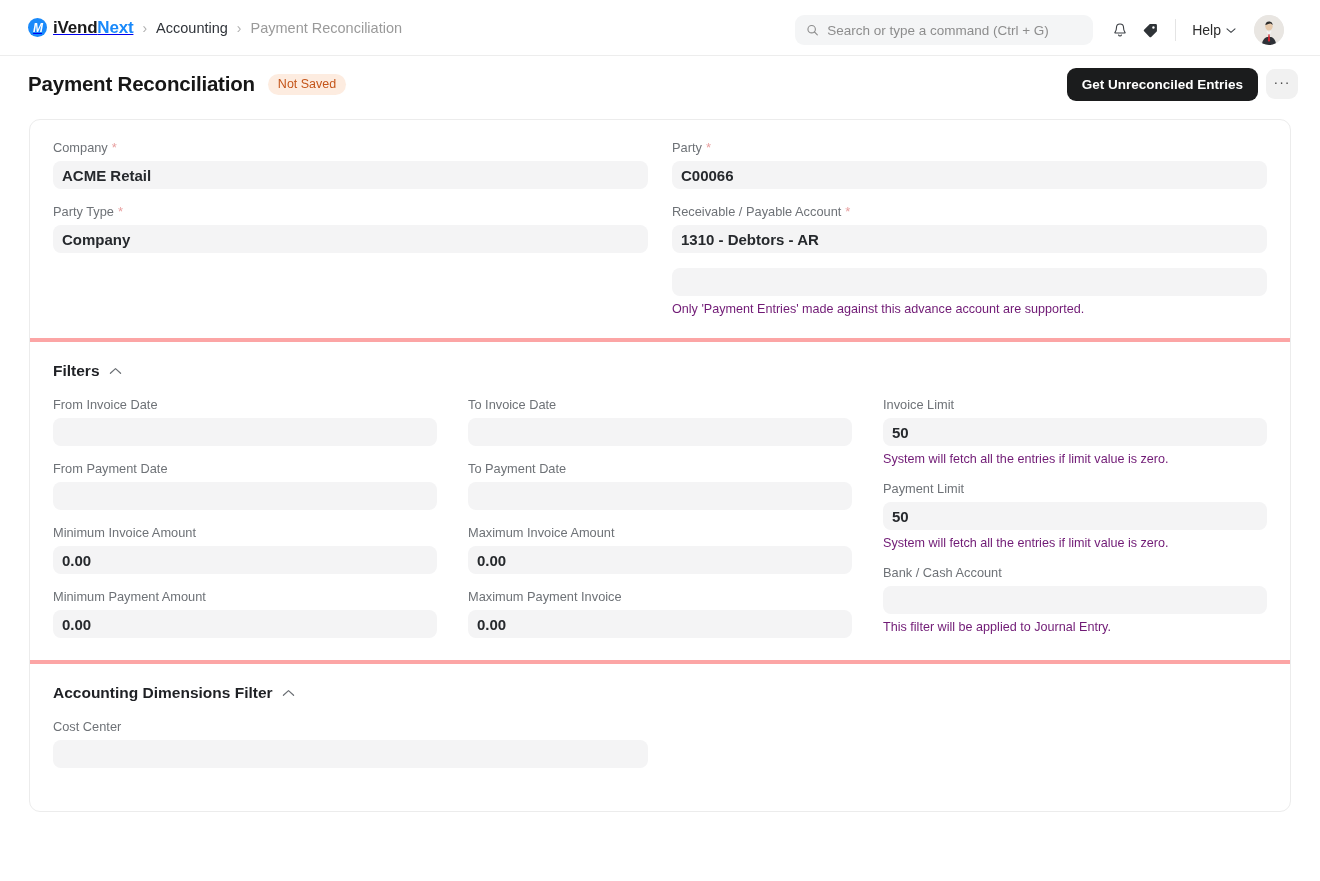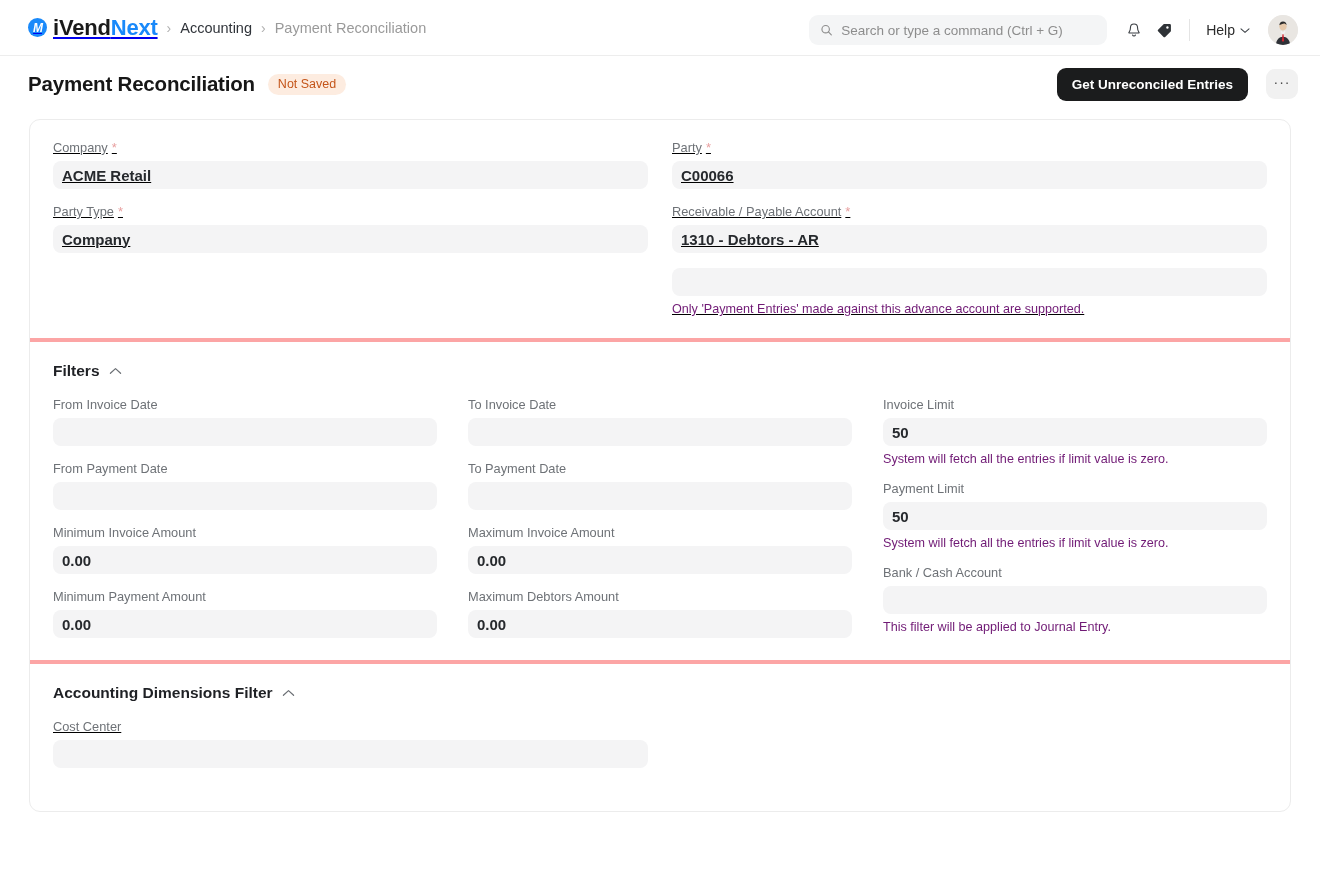--- a/index.html
+++ b/index.html
@@ -24,32 +24,32 @@
   .brand { display: flex; align-items: center; gap: 6px; }
   .brand-logo {
     width: 19px; height: 19px; border-radius: 50%;
     background: #1989fa; position: relative; flex: none;
     display: flex; align-items: center; justify-content: center;
   }
   .brand-logo span {
     color: #fff; font-size: 12px; font-weight: bold;
     font-style: italic; line-height: 1; letter-spacing: -1px;
   }
-  .brand-text { font-size: 22px; font-weight: bold; letter-spacing: -0.2px; }
+  .brand-text { font-size: 17px; font-weight: bold; letter-spacing: -0.2px; }
   .brand-text .a { color: #1a1a1a; }
   .brand-text .b { color: #1989fa; }
 
   .crumb-sep { color: #b0b0b0; font-size: 14px; margin: 0 9px; user-select: none; }
   .crumb {
     font-size: 14.5px; color: #30343a; text-decoration: none;
   }
   .crumb.muted { color: #9a9a9a; }
 
   .nav-right {
-    position: absolute; right: 22px; top: 0; height: 60px;
+    position: absolute; right: 36px; top: 0; height: 60px;
     display: flex; align-items: center; gap: 0;
   }
   .search-box {
     width: 298px; height: 30px; background: #f4f5f6; border-radius: 9px;
     display: flex; align-items: center; padding: 0 11px; gap: 8px;
     border: none;
   }
   .search-box input {
     border: none; outline: none; background: transparent; width: 100%;
     font-family: "Liberation Sans", sans-serif; font-size: 13.5px; color: #5c5c5c;
@@ -74,21 +74,21 @@
     height: 56px; display: flex; align-items: center;
     padding: 0 22px 0 28px; position: relative; background: #fff;
   }
   .page-title {
     font-size: 20.5px; font-weight: bold; color: #171717; letter-spacing: -0.2px;
   }
   .badge {
     margin-left: 13px; font-size: 12.5px; padding: 3px 10px 4px;
     border-radius: 11px; background: #fdece0; color: #c4551a;
   }
-  .head-right { position: absolute; right: 22px; display: flex; align-items: center; gap: 18px; }
+  .head-right { position: absolute; right: 22px; display: flex; align-items: center; gap: 8px; }
   .btn-primary {
     background: #1b1c1d; color: #fff; font-size: 13.5px; font-weight: bold;
     border: none; border-radius: 9px; padding: 9px 15px; cursor: pointer;
     font-family: "Liberation Sans", sans-serif;
   }
   .btn-ghost {
     background: #f1f1f1; border: none; border-radius: 9px;
     width: 32px; height: 30px; color: #4b4b4b; font-size: 14px;
     display: flex; align-items: center; justify-content: center; cursor: pointer;
     letter-spacing: 1px; padding-bottom: 5px;
@@ -98,21 +98,21 @@
   .card {
     margin: 7px 29px 0 29px;
     border: 1px solid #ececec;
     border-radius: 11px;
     background: #fff;
     overflow: hidden;
   }
   .sect { padding: 20px 23px 22px 23px; }
   .sect + .sect { border-top: 4px solid #fca5a5; }
 
-  .grid2 { display: grid; grid-template-columns: 1fr 1fr; column-gap: 24px; text-decoration: underline; }
+  .grid2 { display: grid; grid-template-columns: 1fr 1fr; column-gap: 24px; }
   .grid3 { display: grid; grid-template-columns: 1fr 1fr 1fr; column-gap: 31px; }
 
   .field { margin-bottom: 15px; }
   .field:last-child { margin-bottom: 0; }
   .flabel {
     font-size: 12.8px; color: #6e7277; margin-bottom: 6px;
     display: flex; align-items: center; gap: 4px;
   }
   .req { color: #e8a0a0; font-size: 13px; line-height: 1; }
   .help-ic {
@@ -290,21 +290,21 @@
         </div>
         <div class="field">
           <div class="flabel">To Payment Date</div>
           <div class="finput empty"></div>
         </div>
         <div class="field">
           <div class="flabel">Maximum Invoice Amount</div>
           <div class="finput">0.00</div>
         </div>
         <div class="field">
-          <div class="flabel">Maximum Debtors Amount</div>
+          <div class="flabel">Maximum Payment Invoice</div>
           <div class="finput">0.00</div>
         </div>
       </div>
 
       <div>
         <div class="field">
           <div class="flabel">Invoice Limit</div>
           <div class="finput">50</div>
           <div class="fhint">System will fetch all the entries if limit value is zero.</div>
         </div>

